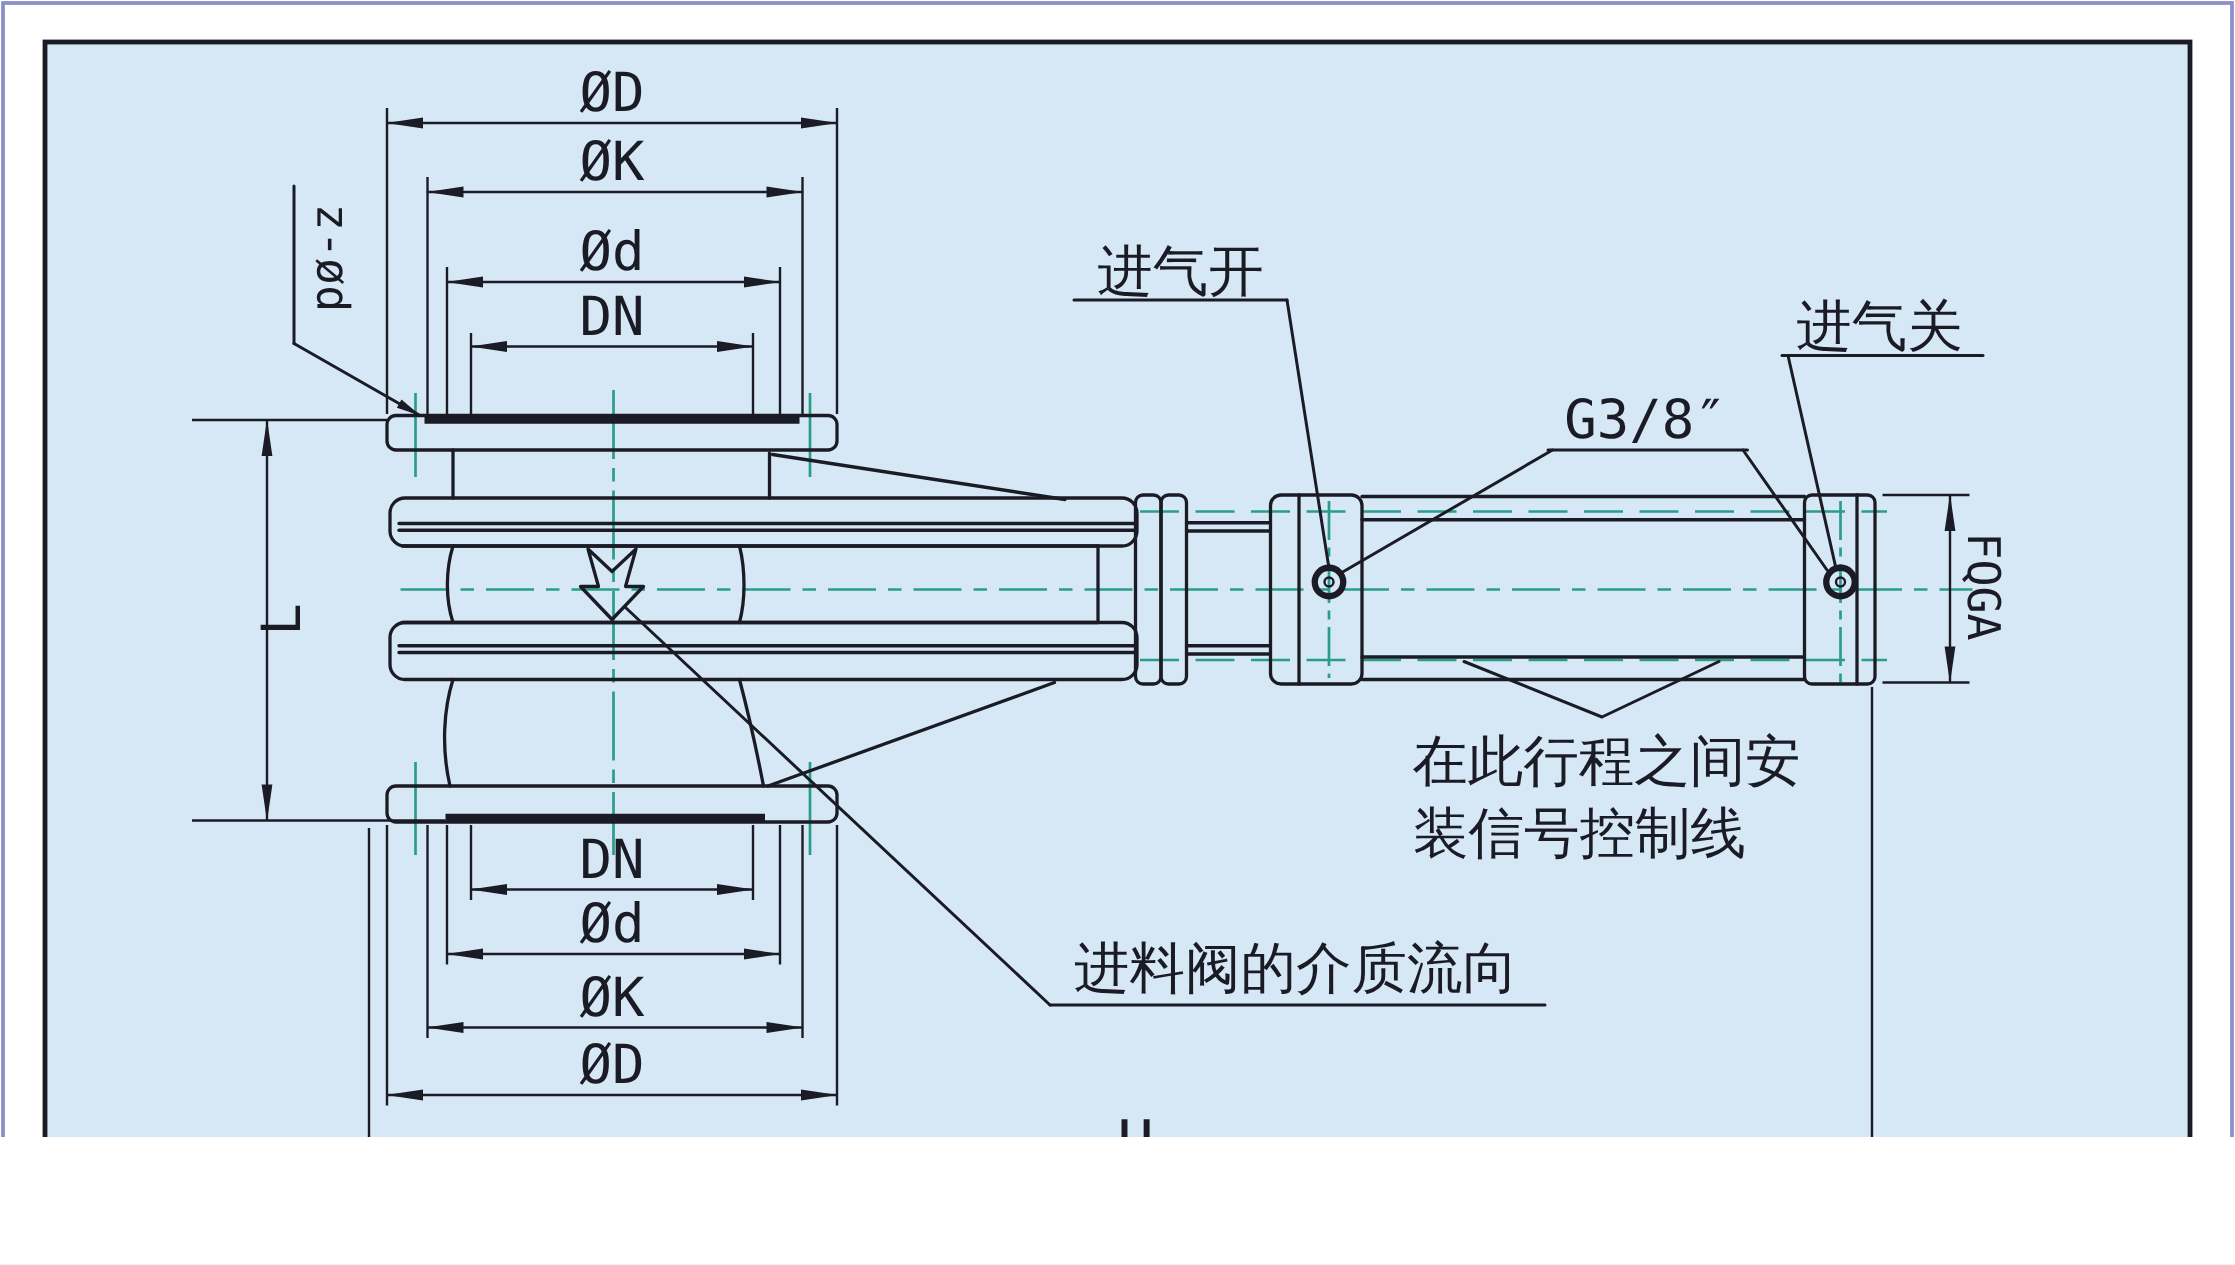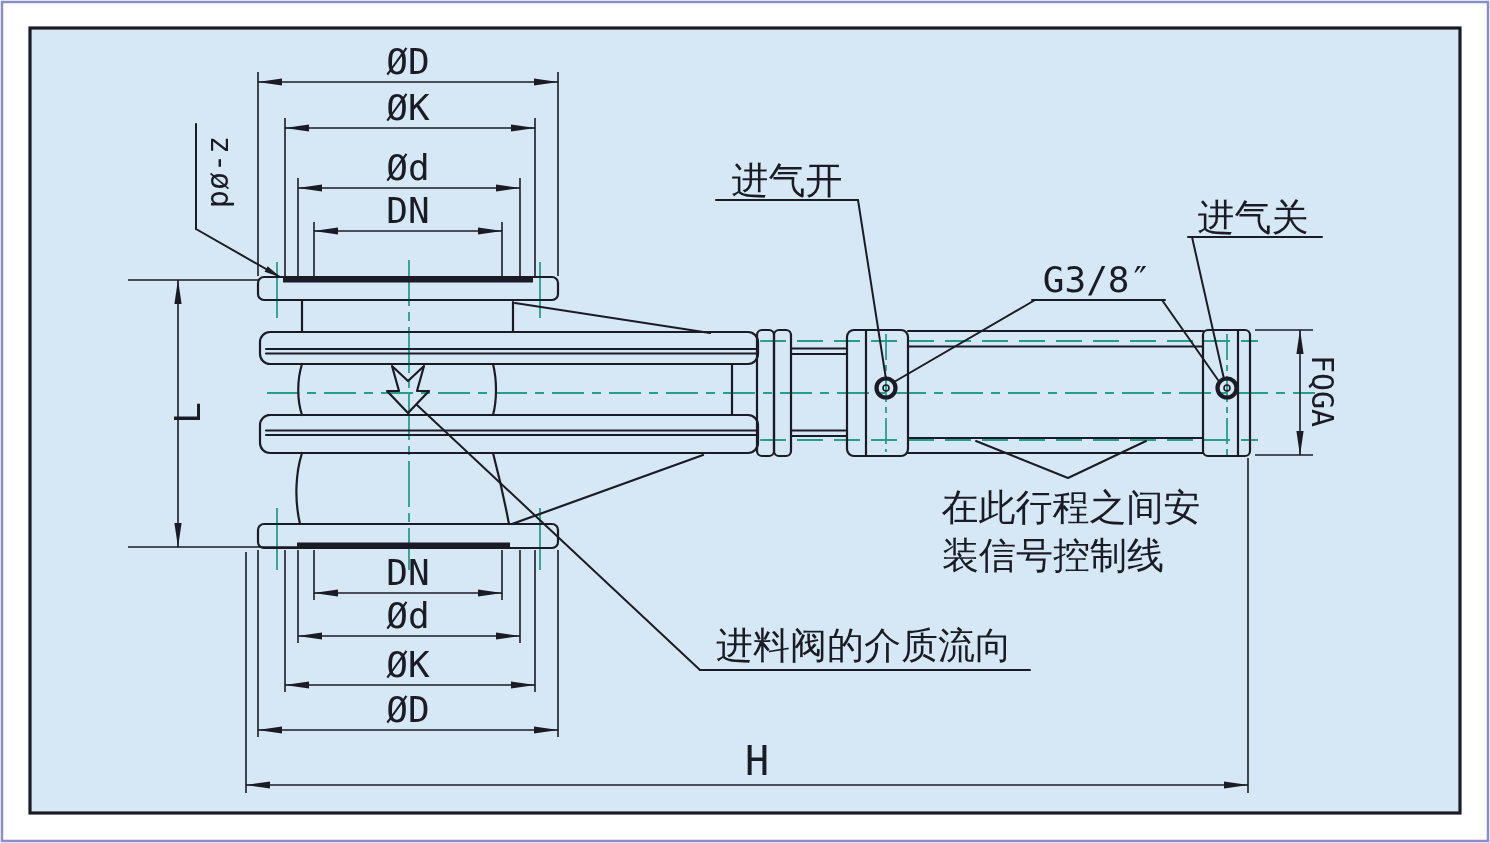--- a/index.html
+++ b/index.html
@@ -2,21 +2,21 @@
 <html style="--paper: #d6e8f5; --line: #1b1b26; --centerline: #2a9d8a; --frame: #8a8fc9;"><head>
 <meta charset="utf-8">
 <style>
   :root{
     --paper:#d6e8f5;
     --line:#1b1b26;
     --centerline:#2a9d8a;
     --frame:#8a8fc9;
   }
   html,body{margin:0;padding:0;background:#ffffff;}
-  .stage{position:relative;width:1490px;height:843px;background:#ffffff;overflow:hidden;}
+  .stage{position:relative;width:1490px;height:758px;background:#ffffff;overflow:hidden;}
   svg{display:block;}
   .ln{stroke:var(--line);fill:none;stroke-width:2.2;stroke-linecap:round;stroke-linejoin:round;}
   .thick{stroke:var(--line);fill:none;stroke-width:5;stroke-linecap:butt;}
   .dimln{stroke:var(--line);fill:none;stroke-width:1.6;stroke-linecap:butt;}
   .leader{stroke:var(--line);fill:none;stroke-width:2;stroke-linecap:round;stroke-linejoin:round;}
   .cl{stroke:var(--centerline);fill:none;stroke-width:1.8;stroke-linecap:butt;}
   .mk{fill:var(--line);}
   .dim{font-family:"DejaVu Sans Mono","Liberation Mono",monospace;fill:var(--line);}
   .cjk{font-family:"DejaVu Sans","Liberation Sans",sans-serif;fill:var(--line);}
   .mid{text-anchor:middle;}

